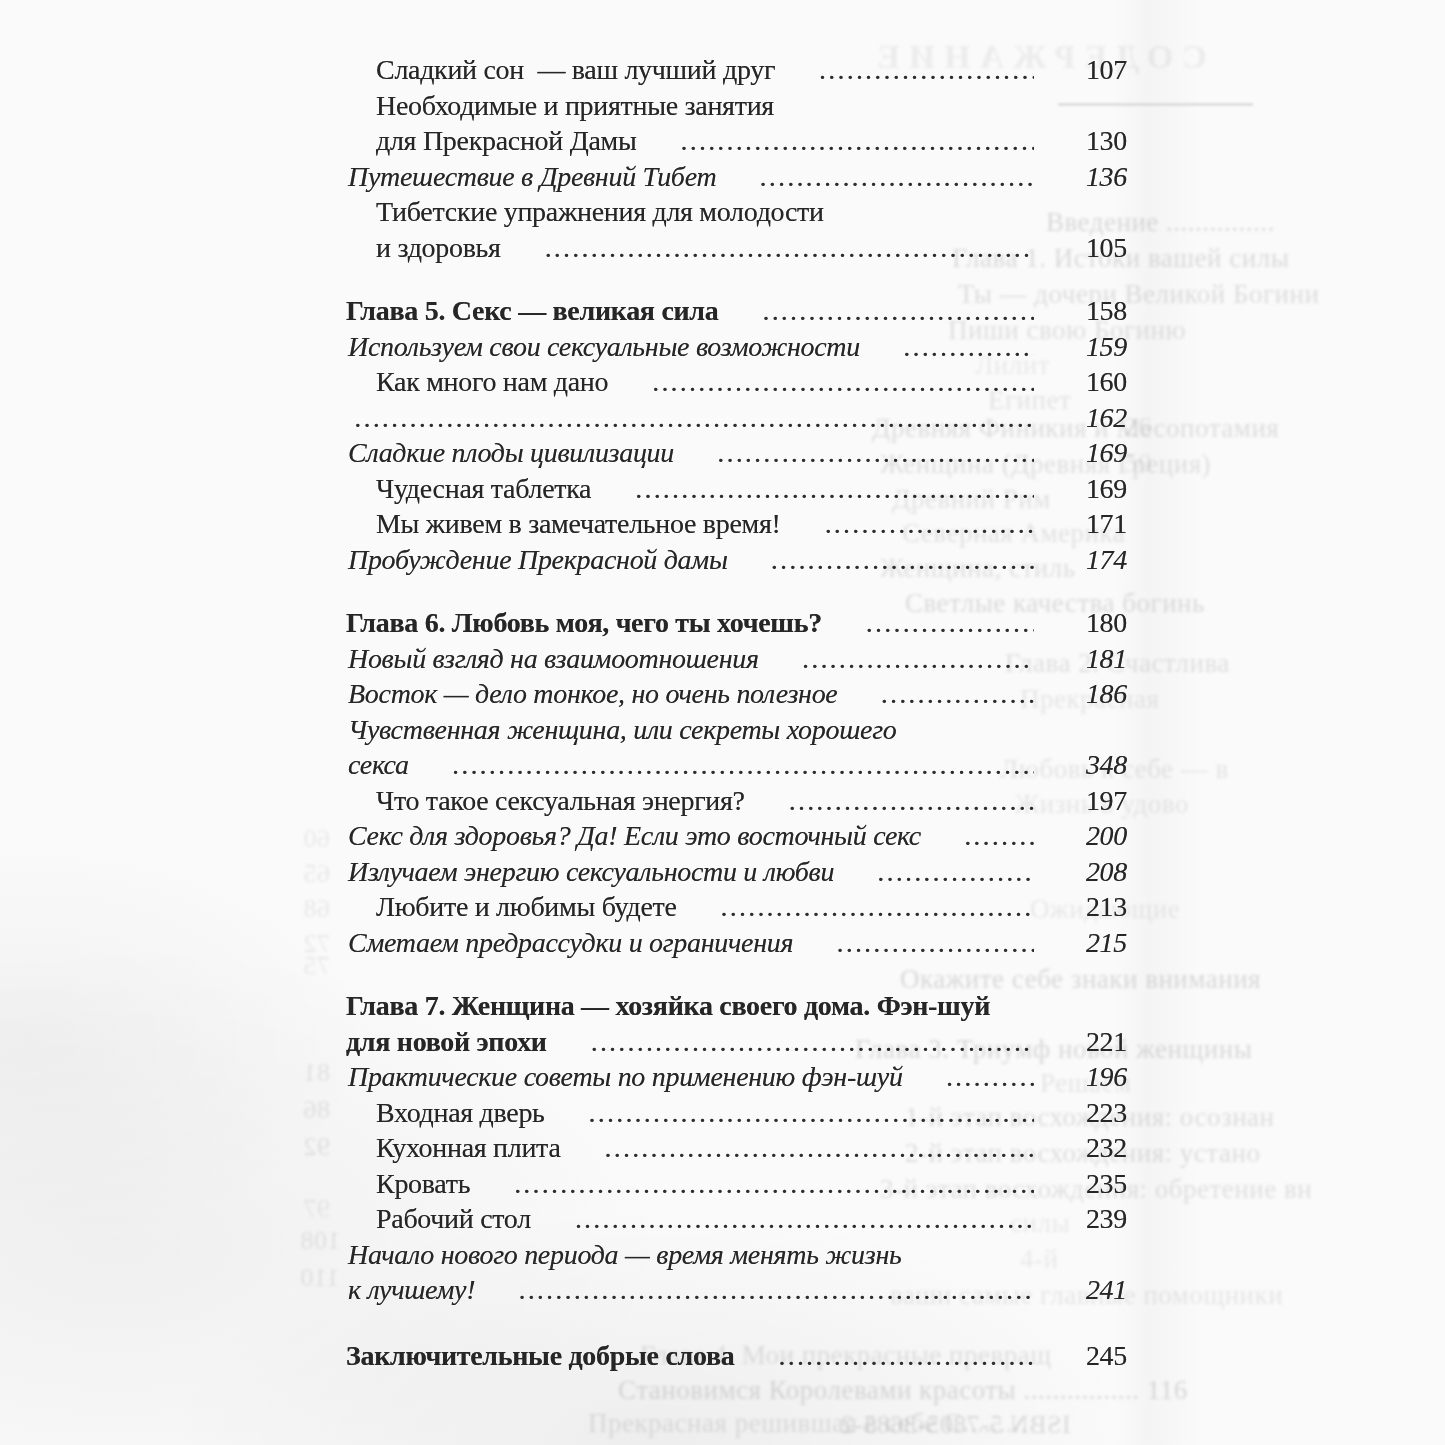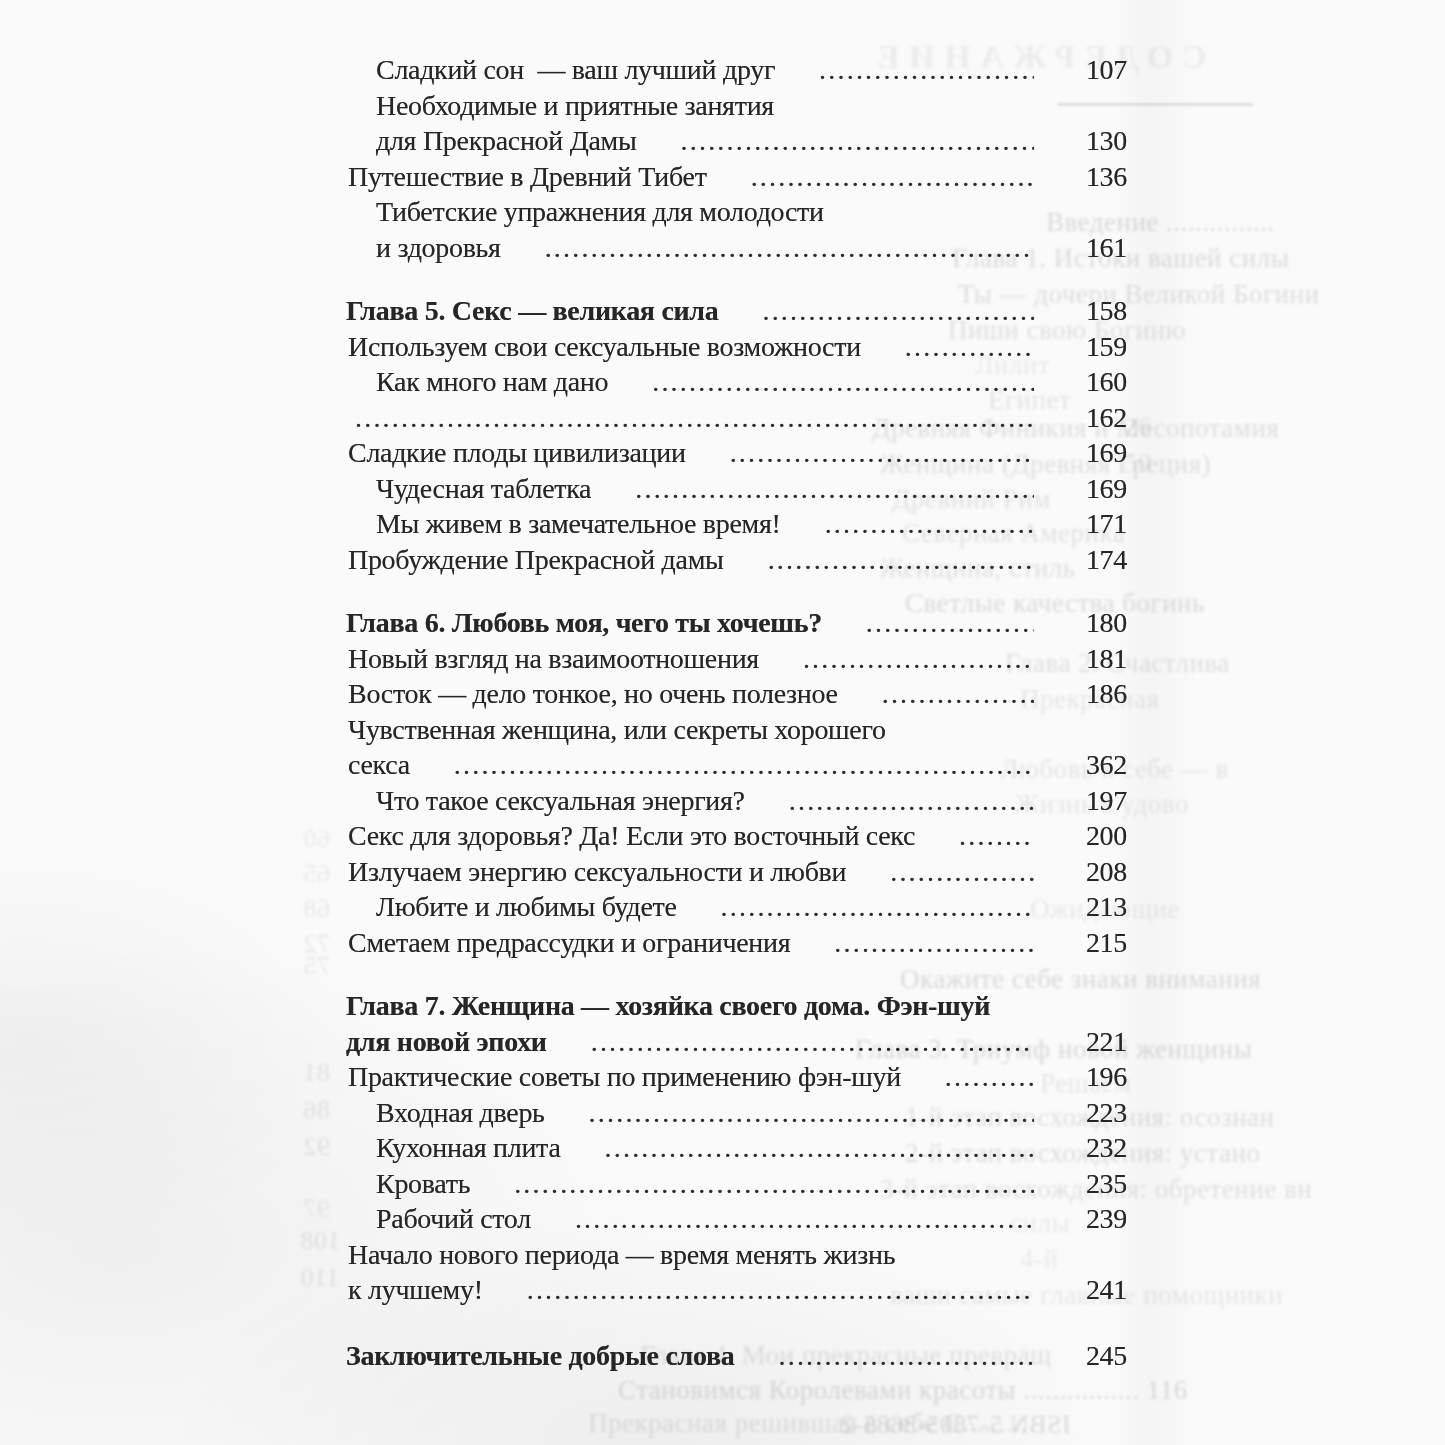--- a/index.html
+++ b/index.html
@@ -39,21 +39,21 @@
     padding:0 318px 0 322px;
   }
   .row{
     display:flex;align-items:baseline;
     font-size:28px;line-height:35.5px;
     letter-spacing:-0.3px;
     text-shadow:0 0 0.6px rgba(30,30,30,0.55);
     gap:37px;
   }
   .row.b{font-weight:bold;margin-left:24px;}
-  .row.i1{padding-left:26px;}
+  .row.i1{padding-left:26px;font-style:italic;}
   .row.i2{padding-left:54px;}
   .row.gap1{margin-top:28px;}
   .row.gap2{margin-top:30px;}
   .txt{white-space:pre;}
   .dots{
     flex:1 1 auto;overflow:hidden;white-space:nowrap;
     letter-spacing:2.2px;margin:0 4px 0 7px;color:#2c2c2c;
     font-weight:normal;
   }
   .pg{min-width:52px;text-align:right;white-space:nowrap;font-weight:normal;}
@@ -129,21 +129,21 @@
       <span class="txt">Путешествие в Древний Тибет</span>
       <span class="dots">..........................................................................................</span>
       <span class="pg">136</span>
     </div>
     <div class="row i2">
       <span class="txt">Тибетские упражнения для молодости</span>
     </div>
     <div class="row i2">
       <span class="txt">и здоровья</span>
       <span class="dots">..........................................................................................</span>
-      <span class="pg">161</span>
+      <span class="pg">105</span>
     </div>
     <div class="row b gap1">
       <span class="txt">Глава 5. Секс — великая сила</span>
       <span class="dots">..........................................................................................</span>
       <span class="pg">158</span>
     </div>
     <div class="row i1">
       <span class="txt">Используем свои сексуальные возможности</span>
       <span class="dots">..........................................................................................</span>
       <span class="pg">159</span>
@@ -191,21 +191,21 @@
       <span class="txt">Восток — дело тонкое, но очень полезное</span>
       <span class="dots">..........................................................................................</span>
       <span class="pg">186</span>
     </div>
     <div class="row i1">
       <span class="txt">Чувственная женщина, или секреты хорошего</span>
     </div>
     <div class="row i1">
       <span class="txt">секса</span>
       <span class="dots">..........................................................................................</span>
-      <span class="pg">362</span>
+      <span class="pg">348</span>
     </div>
     <div class="row i2">
       <span class="txt">Что такое сексуальная энергия?</span>
       <span class="dots">..........................................................................................</span>
       <span class="pg">197</span>
     </div>
     <div class="row i1">
       <span class="txt">Секс для здоровья? Да! Если это восточный секс</span>
       <span class="dots">..........................................................................................</span>
       <span class="pg">200</span>

